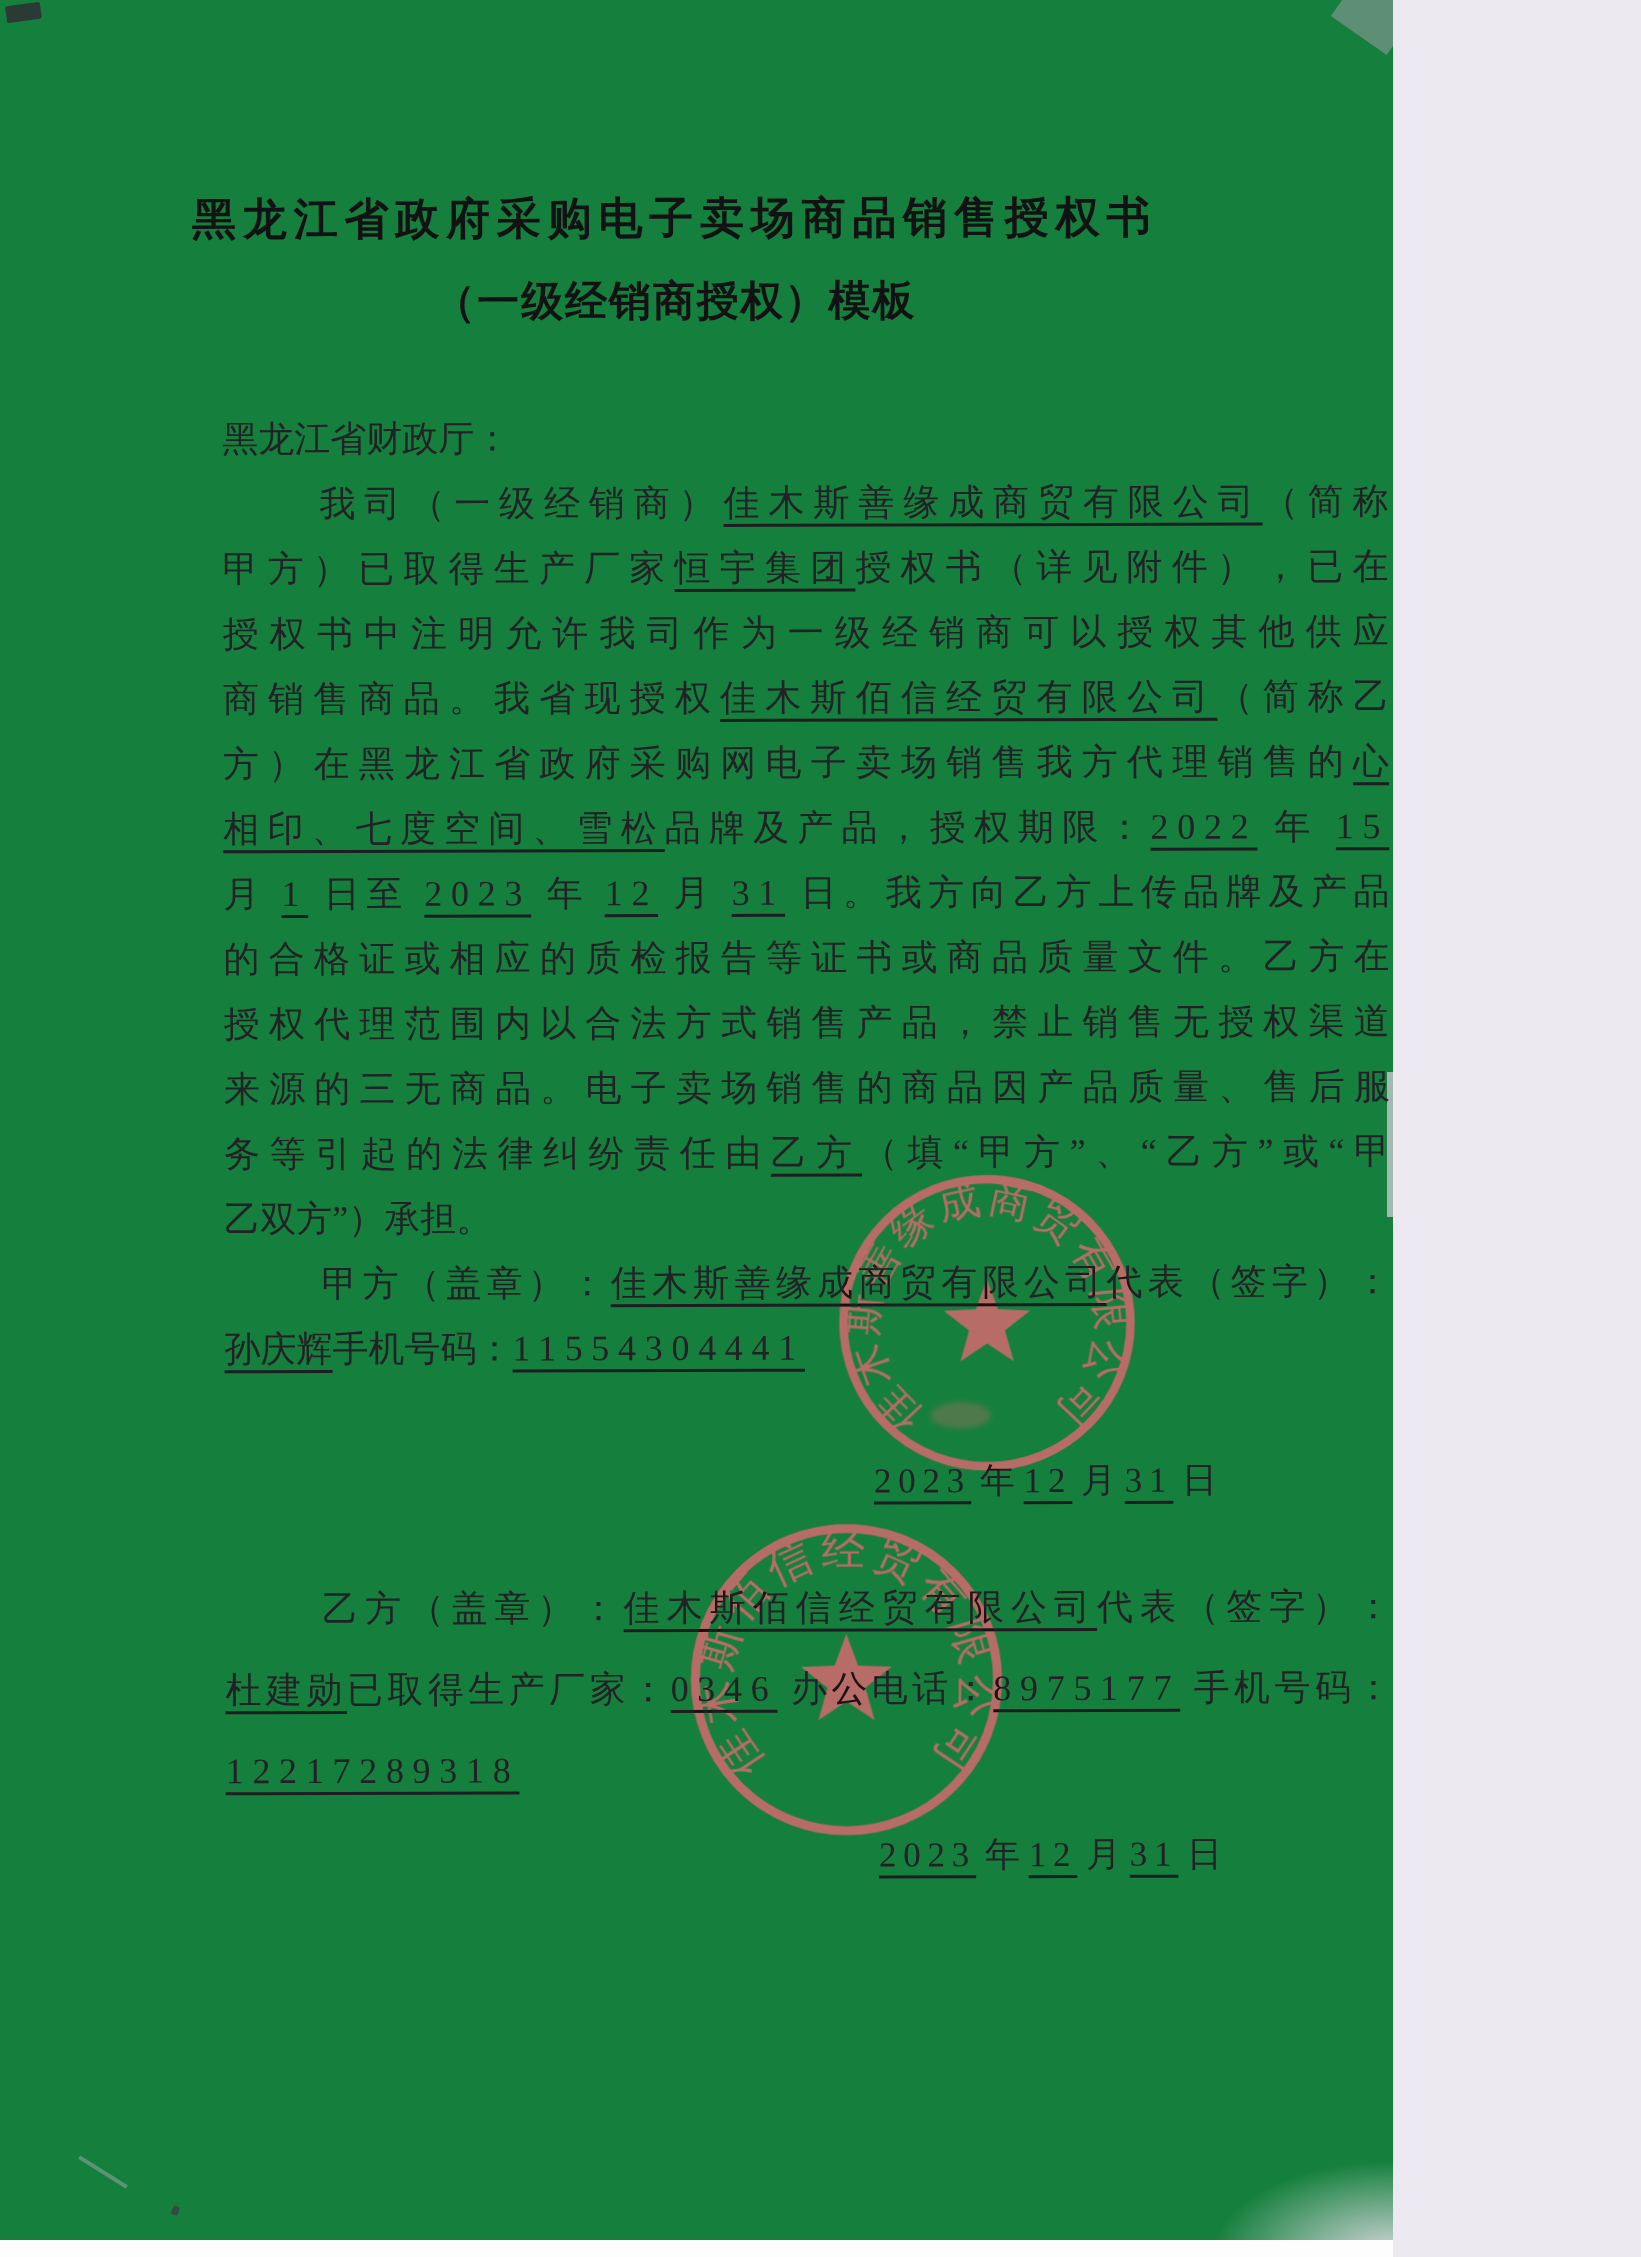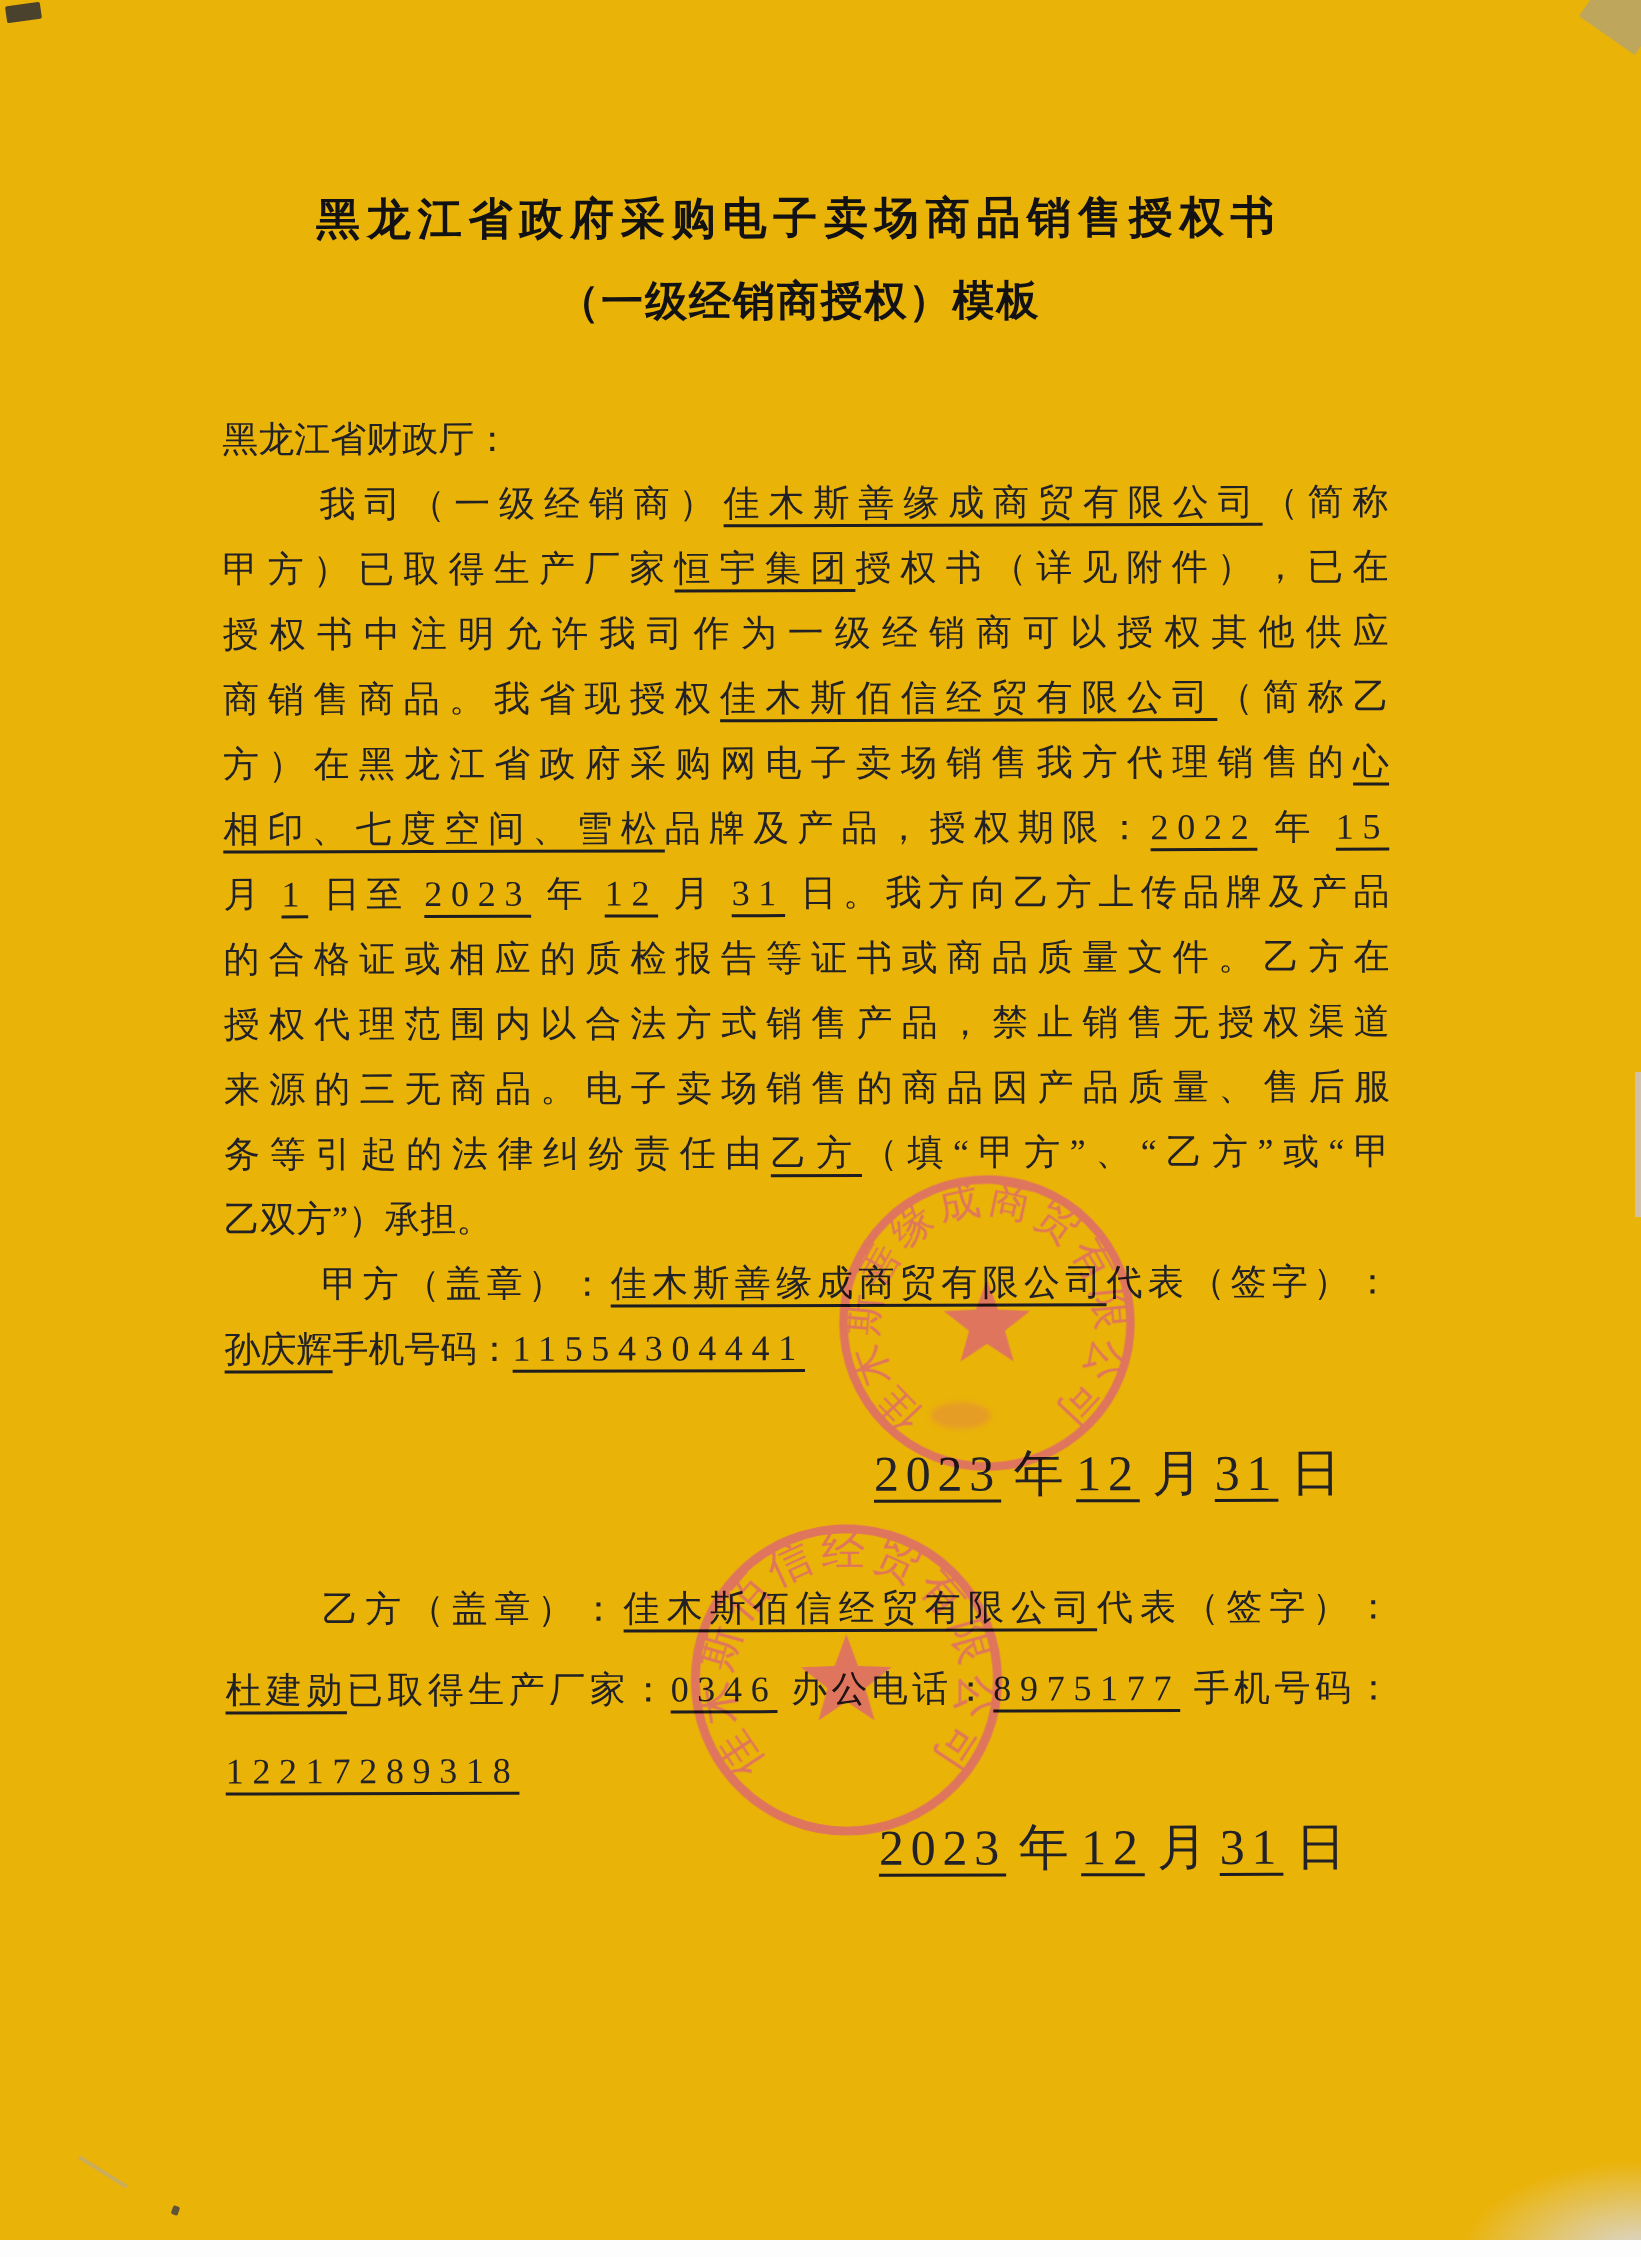--- a/index.html
+++ b/index.html
@@ -1,19 +1,19 @@
 <!DOCTYPE html>
 <html><head>
 <meta charset="utf-8">
 <style>
   html,body{margin:0;padding:0;background:#eceaf0;}
   .page{
     position:relative;
-    width:1641px;height:2257px;
-    background:#eab308;
+    width:1393px;height:2257px;
+    background:#15803d;
     font-family:"Liberation Serif", serif;
     color:#222226;
     overflow:hidden;
   }
   .tilt{position:absolute;inset:0;transform:rotate(-0.15deg);}
   
   .art{position:absolute;pointer-events:none;}
   .art.tl{left:5.8px;top:3.9px;width:35px;height:17.4px;background:#2e2e33;transform:rotate(-8deg);border-radius:1.9px;opacity:.85;}
   .art.tr{right:-17.4px;top:-19.3px;width:68px;height:60px;background:#9b9ba4;transform:rotate(35deg);opacity:.55;}
   .art.bl{left:75px;bottom:83px;width:56px;height:3.9px;background:#a7a7b0;transform:rotate(32deg);opacity:.5;}
@@ -34,21 +34,21 @@
   .block-a{top:406px;}
   .block-b{top:1568px;}
   .line{height:65px;line-height:65px;white-space:nowrap;}
   .block-b .line{height:81px;line-height:81px;}
   .line.justify{white-space:normal;text-align:justify;text-align-last:justify;text-justify:inter-character;}
   .line.indent{padding-left:97px;}
   .seg{color:#222226;}
   .seg.u{text-decoration:underline;text-decoration-thickness:3.4px;text-underline-offset:8.7px;text-decoration-color:#1d1d22;}
   .seg.num{font-family:Liberation Serif, serif;letter-spacing:8.7px;}
 
-  .dateline{position:absolute;font-size:50px;white-space:nowrap;color:#222226;}
+  .dateline{position:absolute;font-size:35px;white-space:nowrap;color:#222226;margin-top:17px;}
   .date-a{top:1441px;left:873px;}
   .date-b{top:1815px;left:877px;}
   .dateline .seg.num{letter-spacing:6.8px;}
 
   .seal{position:absolute;mix-blend-mode:multiply;opacity:.82;filter:blur(0.5px);}
   .seal-a{left:826px;top:1163px;width:321px;height:321px;}
   .seal-b{left:676px;top:1511px;width:338px;height:338px;}
   .seal svg{width:100%;height:100%;}
 </style>
 </head>

